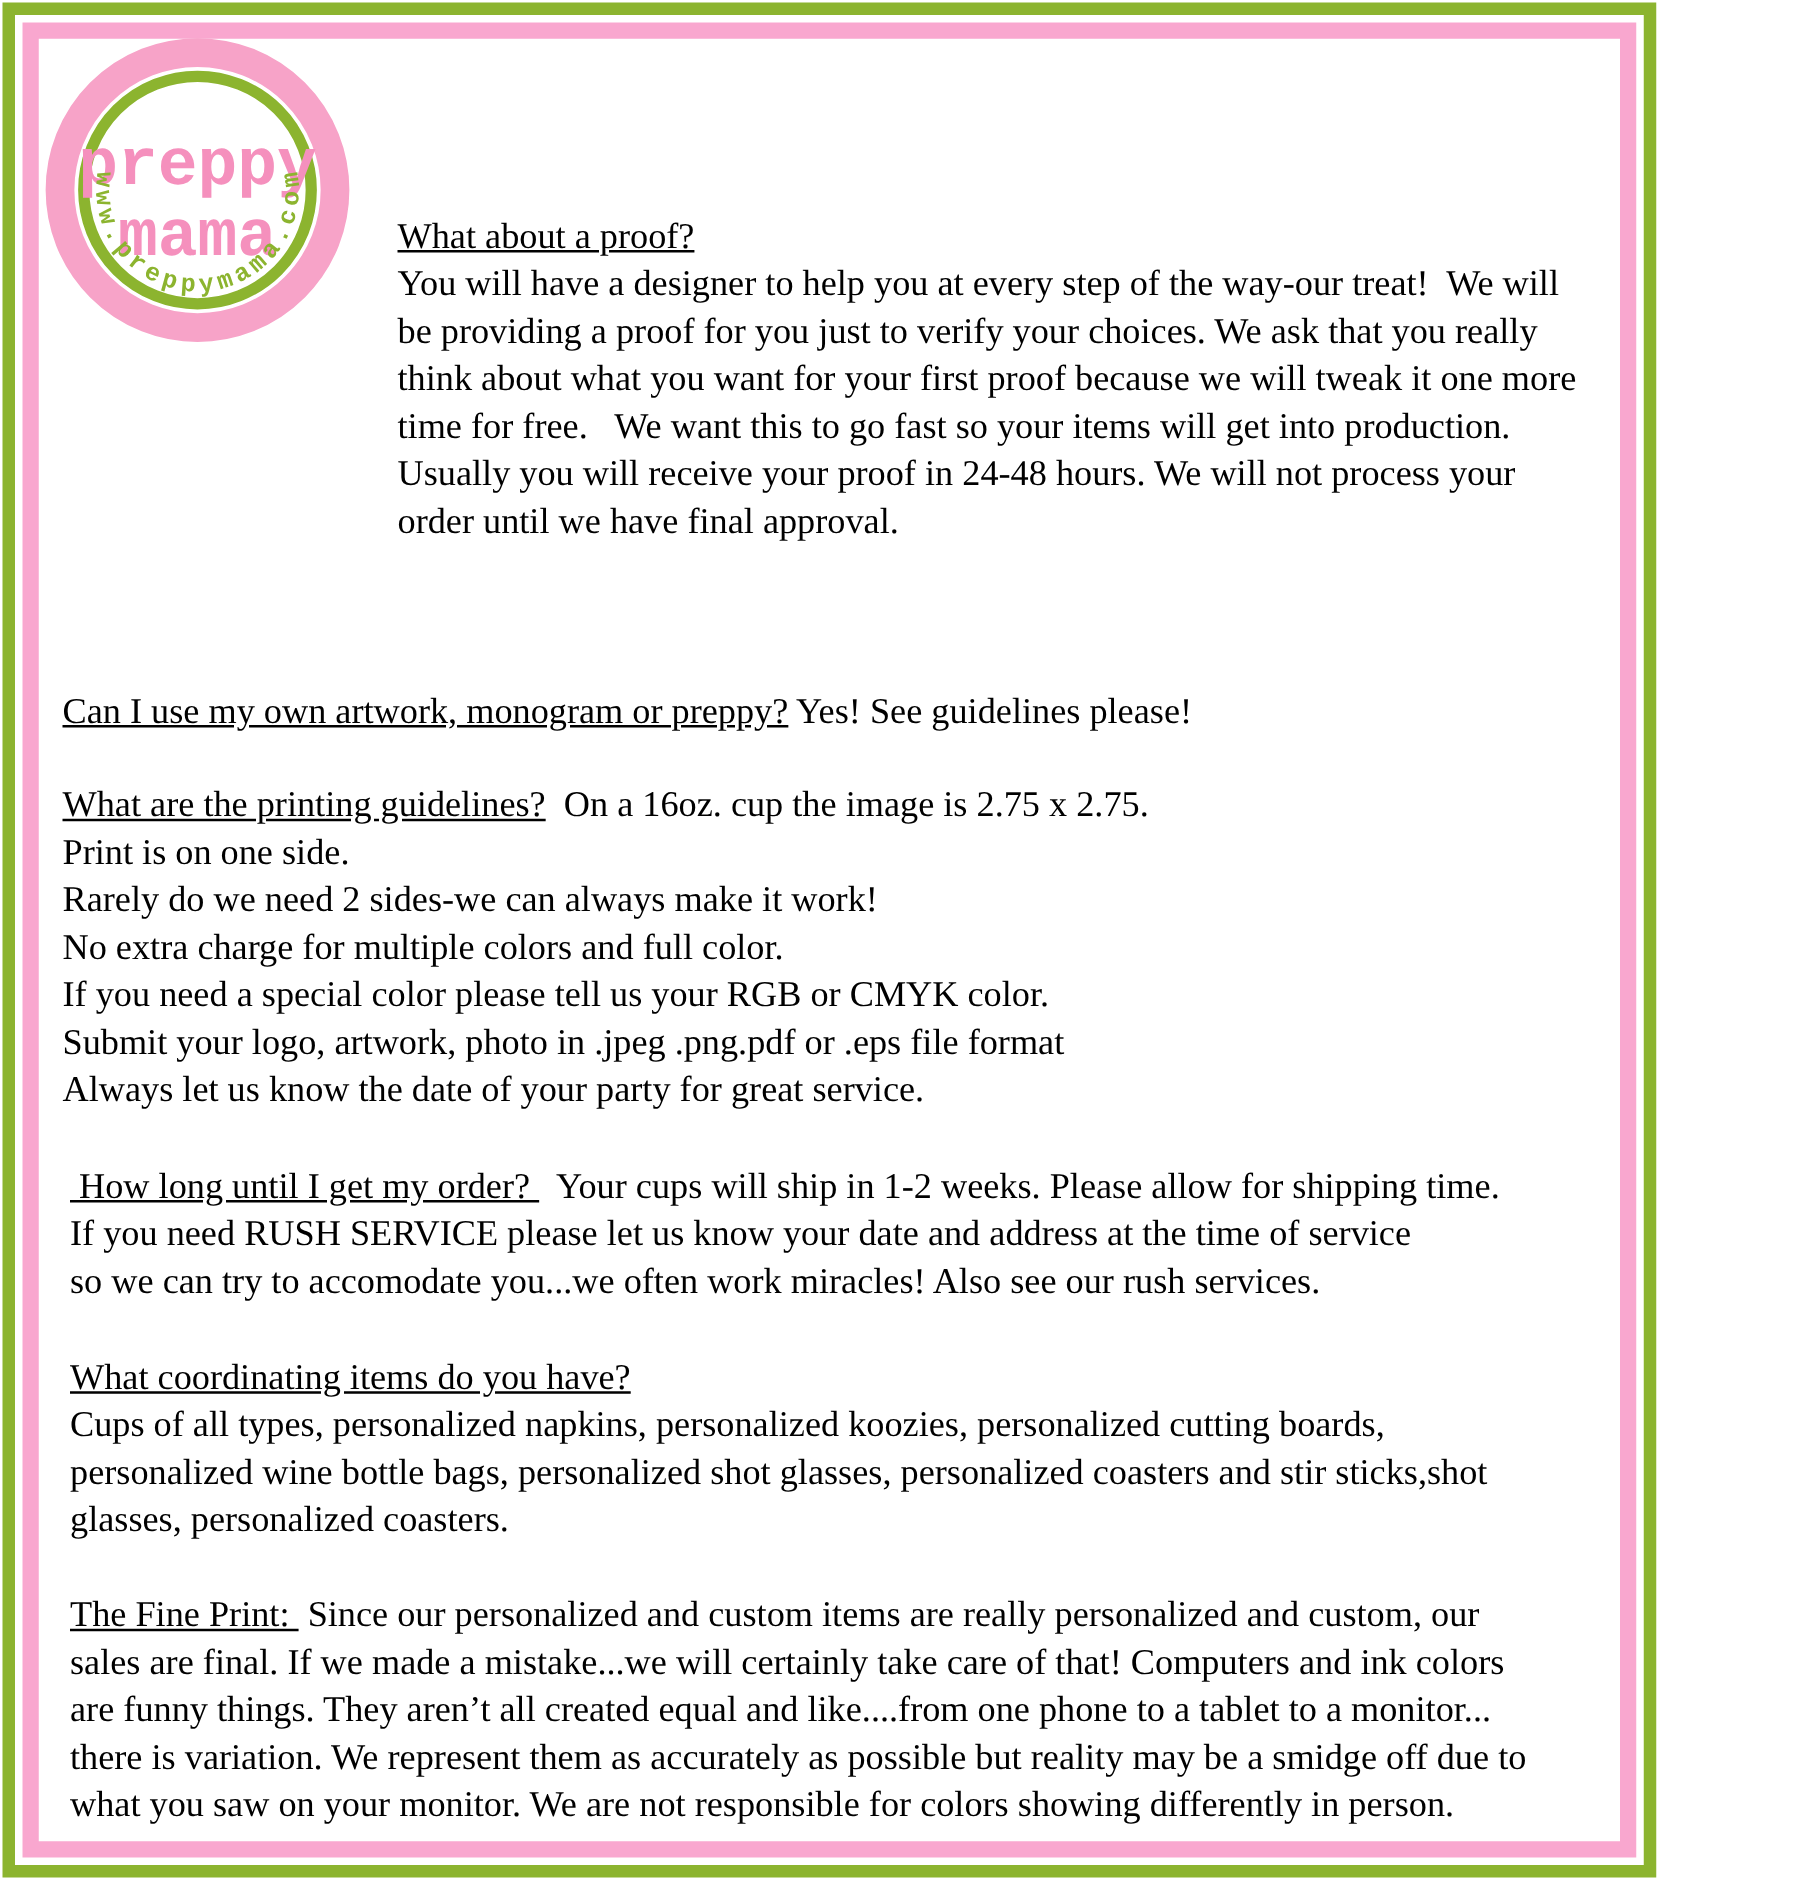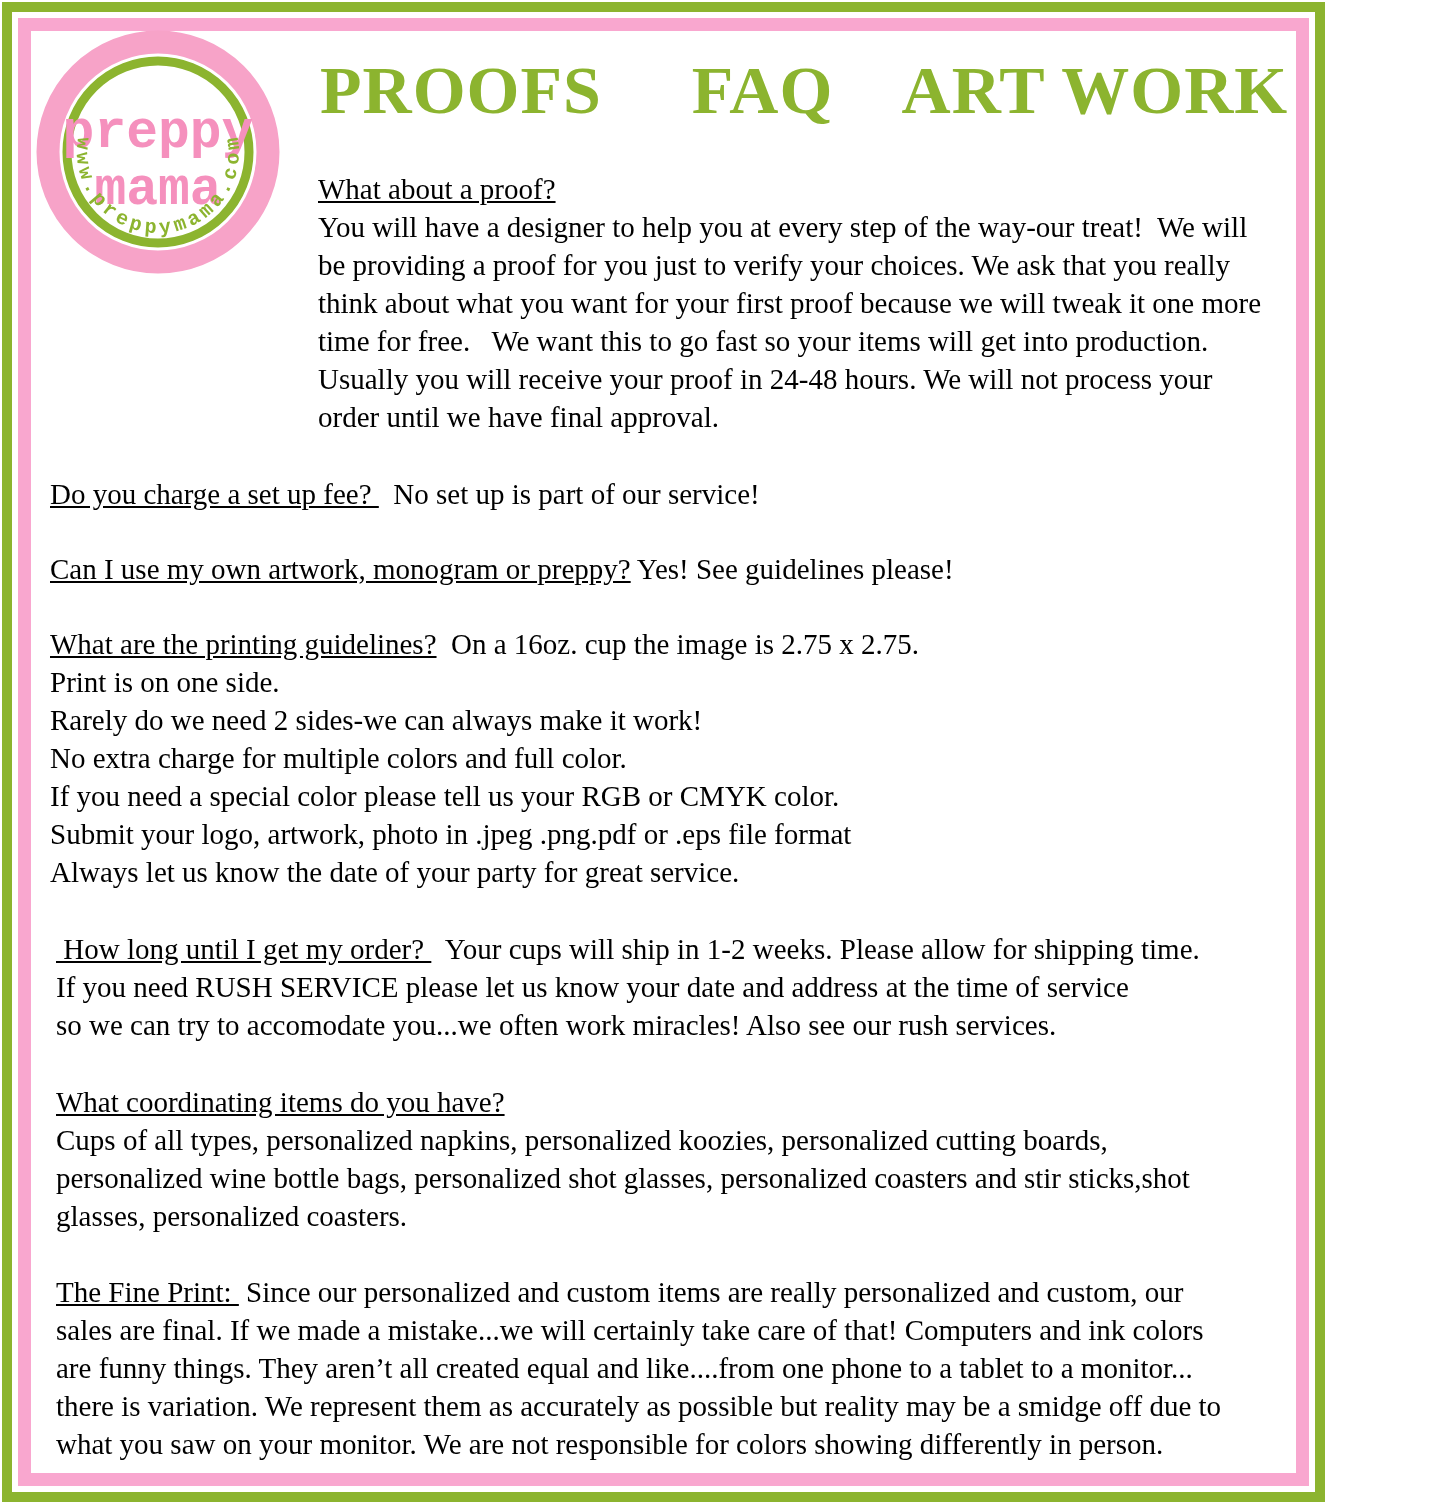--- a/index.html
+++ b/index.html
@@ -89,31 +89,29 @@
     <text class="wordmark" x="122" y="117">preppy</text>
     <text class="wordmark" x="122" y="174">mama</text>
     <defs>
       <path id="logo-url-arc" d="M 42.8 105.2 A 81 81 0 1 0 201.2 105.2" fill="none"></path>
     </defs>
     <text class="urltext">
       <textPath href="#logo-url-arc" startOffset="2">www.preppymama.com</textPath>
     </text>
   </svg>
 
-  <div class="title">PROOFS     FAQ    ART WORK</div>
 
   <p class="para s-proof"><span class="hd">What about a proof?</span><span>
 You will have a designer to help you at every step of the way-our treat!  We will
 be providing a proof for you just to verify your choices. We ask that you really
 think about what you want for your first proof because we will tweak it one more
 time for free.   We want this to go fast so your items will get into production.
 Usually you will receive your proof in 24-48 hours. We will not process your
 order until we have final approval.</span></p>
 
-  <p class="para s-setup-fee"><span class="hd">Do you charge a set up fee?&nbsp;</span><span>  No set up is part of our service!</span></p>
 
   <p class="para s-artwork"><span class="hd">Can I use my own artwork, monogram or preppy?</span><span> Yes! See guidelines please!</span></p>
 
   <p class="para s-guidelines"><span class="hd">What are the printing guidelines?</span><span>  On a 16oz. cup the image is 2.75 x 2.75.
 Print is on one side.
 Rarely do we need 2 sides-we can always make it work!
 No extra charge for multiple colors and full color.
 If you need a special color please tell us your RGB or CMYK color.
 Submit your logo, artwork, photo in .jpeg .png.pdf or .eps file format
 Always let us know the date of your party for great service.</span></p>

